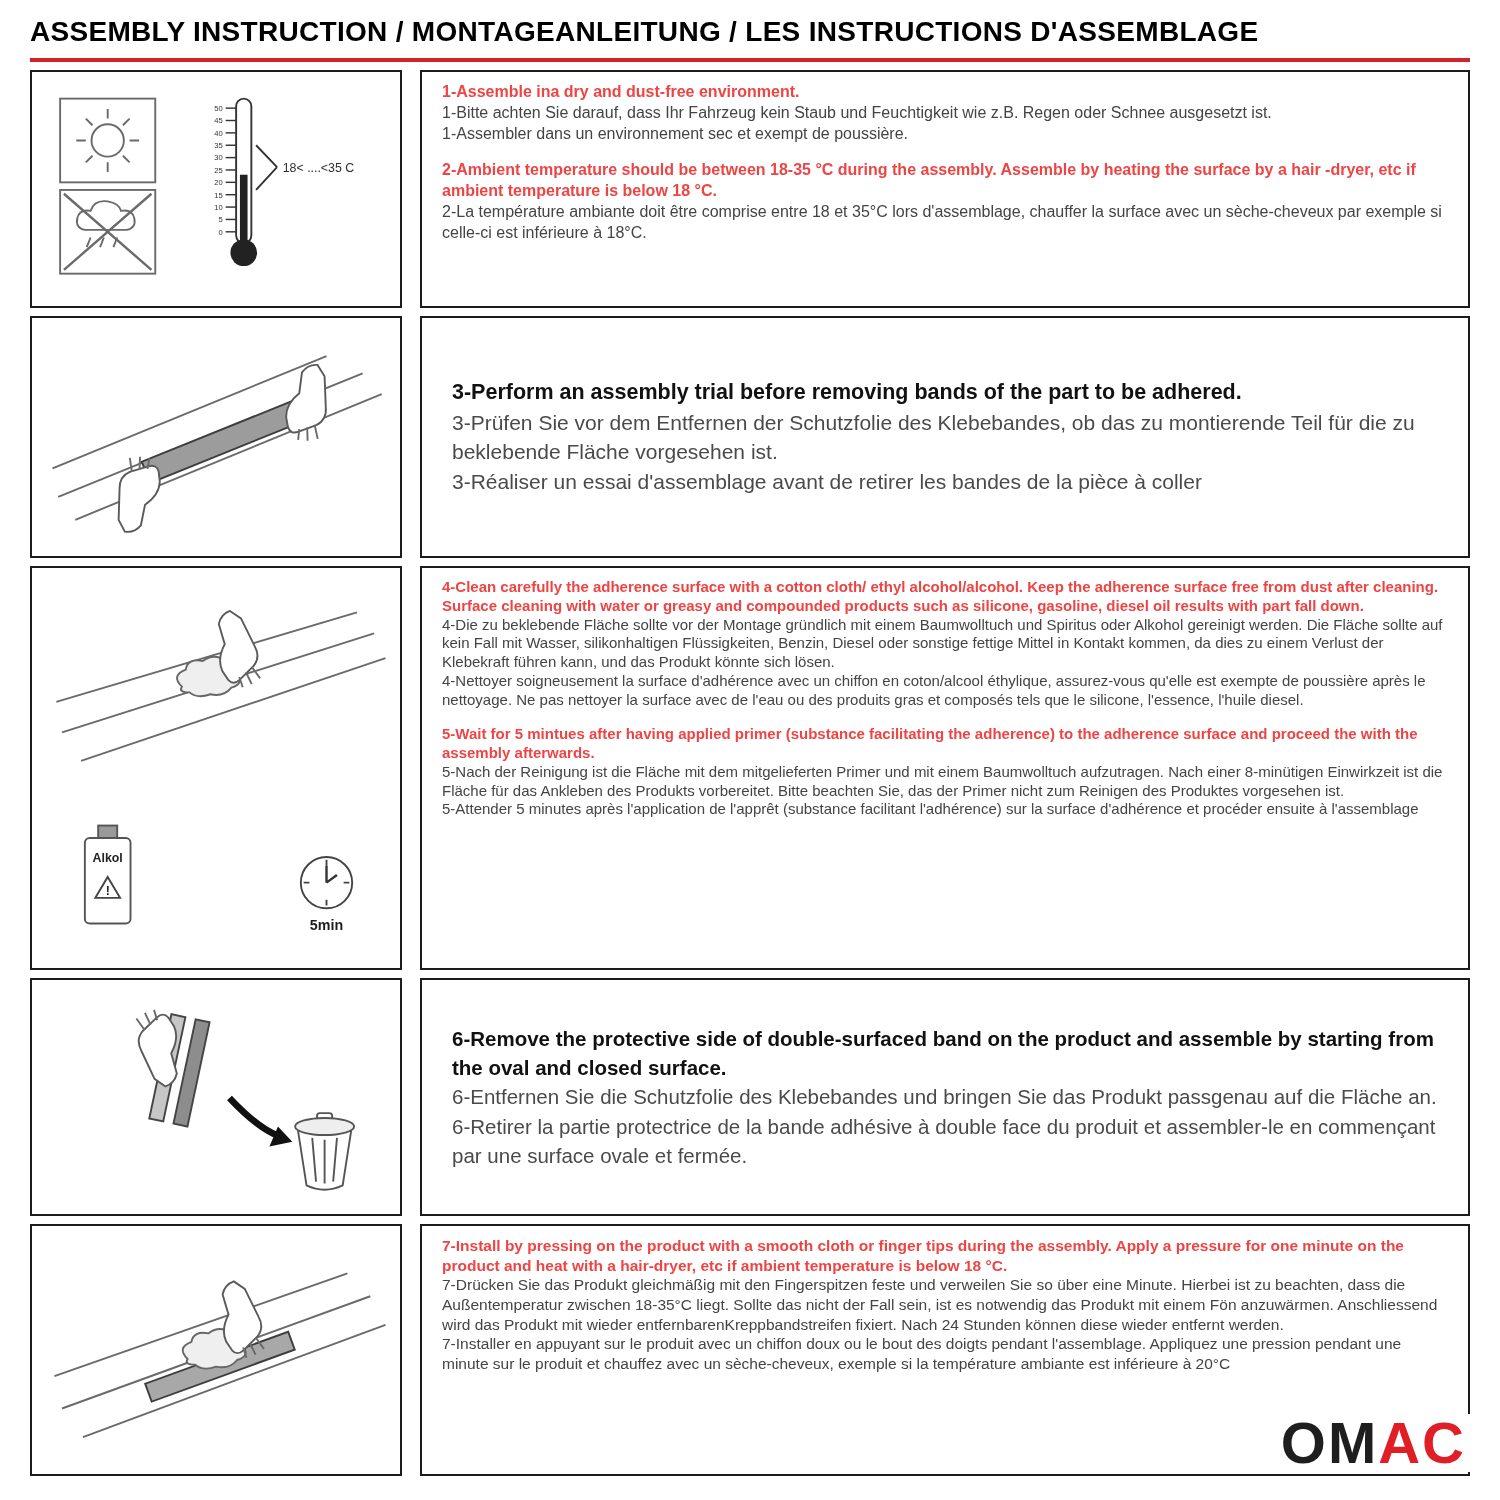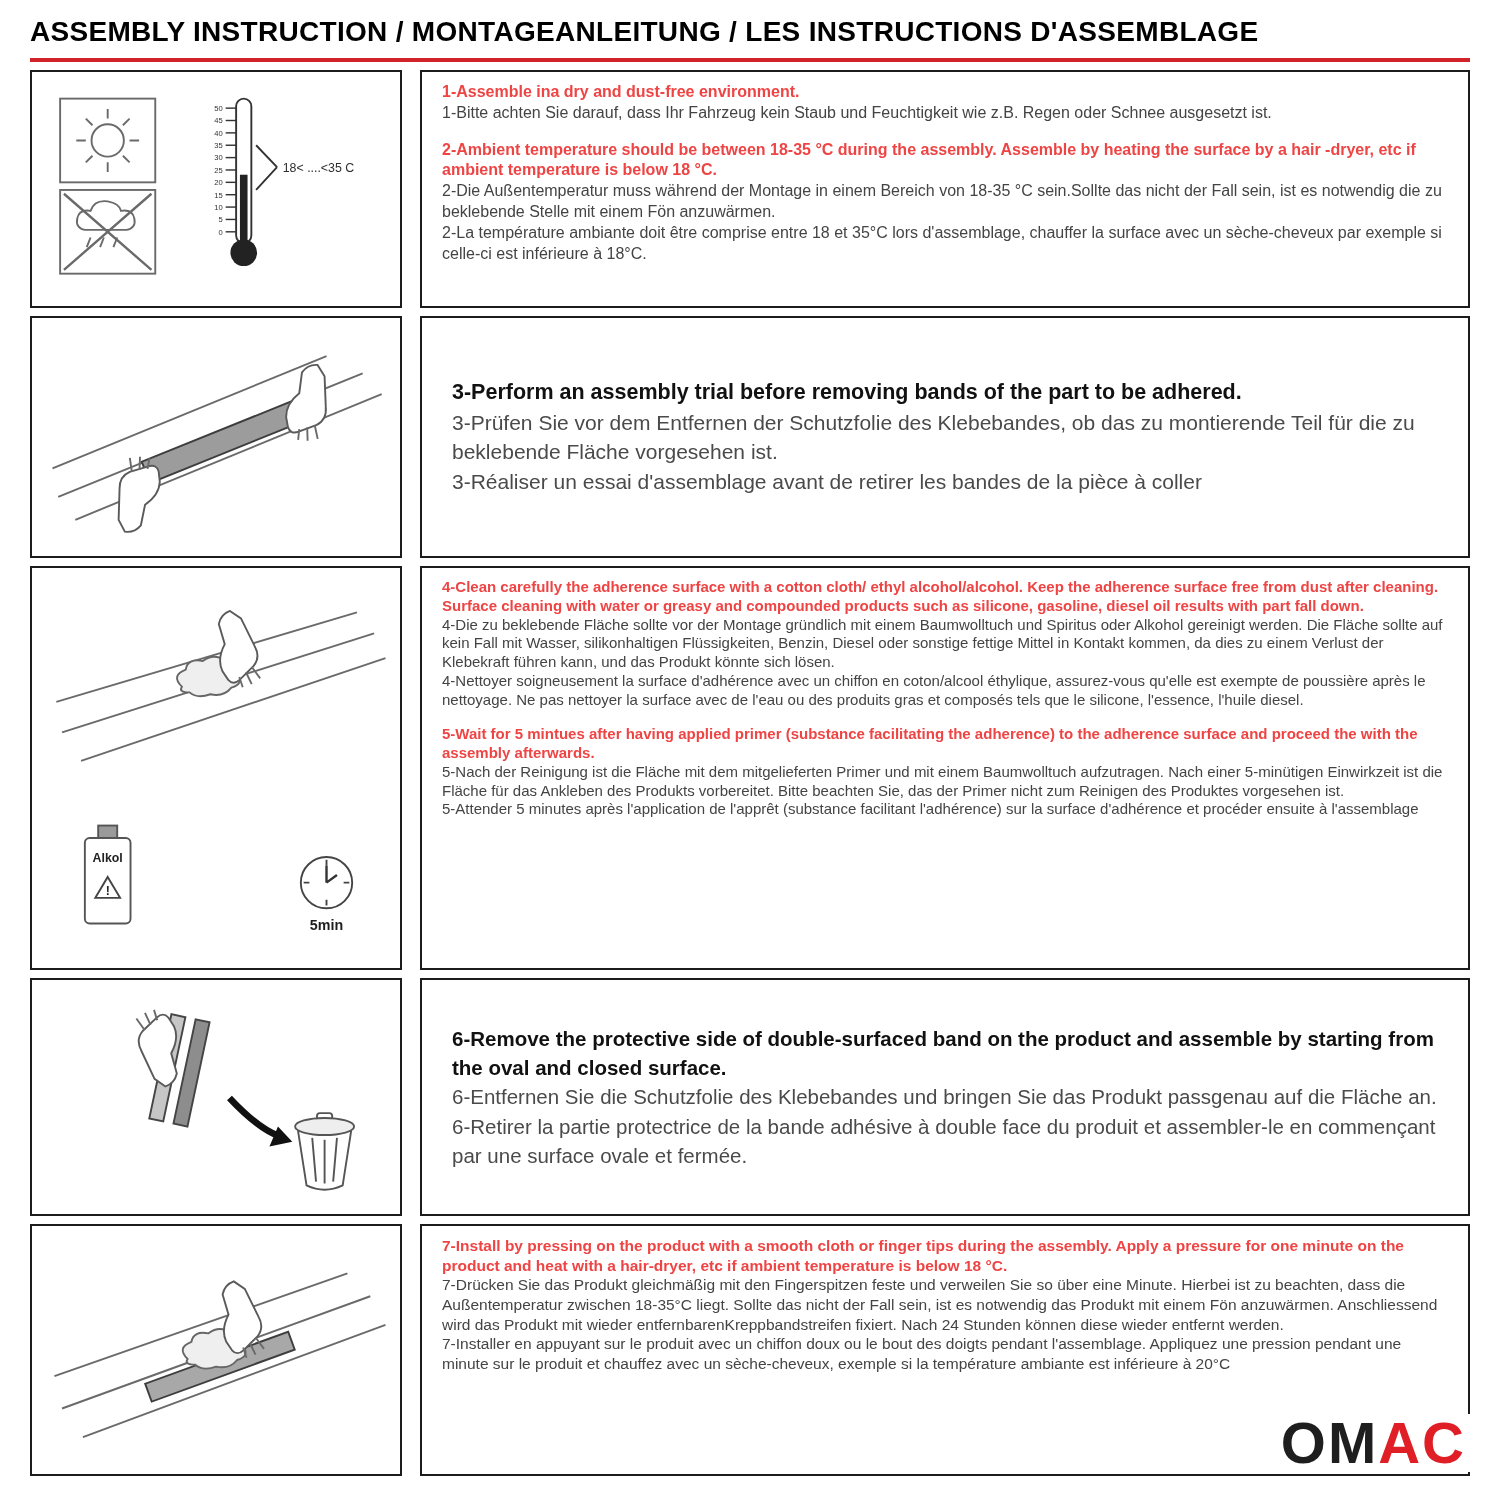--- a/index.html
+++ b/index.html
@@ -116,22 +116,22 @@
               <text x="189" y="163" text-anchor="end">0</text>
             </g>
           <path d="M224,69 L246,92 M224,116 L246,92" stroke="#333" stroke-width="2" fill="none"></path>
           <text x="252" y="97" class="illus-label">18&lt; ....&lt;35 C</text>
         </g>
       </svg>
     </div>
     <div class="text-box h-r1 t-r1">
         <p class="para bold">1-Assemble ina dry and dust-free environment.</p>
         <p class="para">1-Bitte achten Sie darauf, dass Ihr Fahrzeug kein Staub und Feuchtigkeit wie z.B. Regen oder Schnee ausgesetzt ist.</p>
+        <p class="para">1-Assembler dans un environnement sec et exempt de poussière.</p>
         <p class="para bold gap">2-Ambient temperature should be between 18-35 °C  during the assembly. Assemble by heating the surface by a hair -dryer, etc if ambient temperature is below 18 °C.</p>
-        <p class="para">2-Die Außentemperatur muss während der Montage in einem Bereich von 18-35 °C  sein.Sollte das nicht der Fall sein, ist es notwendig die zu beklebende Stelle mit einem Fön anzuwärmen.</p>
         <p class="para">2-La température ambiante doit être comprise entre 18 et 35°C lors d'assemblage, chauffer la surface avec un sèche-cheveux par exemple si celle-ci est inférieure à 18°C.</p>
       </div>
   </div>
 
   <div class="row">
     <div class="illus-box h-r2">
       <svg width="352" height="226" viewBox="0 0 370 230">
         <g class="line-art">
           <path d="M10,148 L298,30"></path>
           <path d="M16,178 L336,48"></path>
@@ -183,21 +183,21 @@
           <path d="M298,318 L298,300 M298,318 L309,310" stroke="#333" stroke-width="2.5" fill="none"></path>
           <text x="298" y="368" text-anchor="middle" class="illus-label-bold">5min</text>
         </g>
       </svg>
     </div>
     <div class="text-box h-r3 t-r3">
         <p class="para bold">4-Clean carefully the adherence surface with a cotton cloth/ ethyl alcohol/alcohol. Keep the adherence surface free from dust after cleaning. Surface cleaning with water or greasy and compounded products such as silicone, gasoline, diesel oil results with part fall down.</p>
         <p class="para">4-Die zu beklebende Fläche sollte vor der Montage gründlich mit einem Baumwolltuch und Spiritus oder Alkohol gereinigt werden. Die Fläche sollte auf kein Fall mit Wasser, silikonhaltigen Flüssigkeiten, Benzin, Diesel oder sonstige fettige Mittel in Kontakt kommen, da dies zu einem Verlust der Klebekraft führen kann, und das Produkt könnte sich lösen.</p>
         <p class="para">4-Nettoyer soigneusement la surface d'adhérence avec un chiffon en coton/alcool éthylique, assurez-vous qu'elle est exempte de poussière après le nettoyage. Ne pas nettoyer la surface avec de l'eau ou des produits gras et composés tels que le silicone, l'essence, l'huile diesel.</p>
         <p class="para bold gap">5-Wait for 5 mintues after having applied primer (substance facilitating the adherence) to the adherence surface and proceed the with the assembly afterwards.</p>
-        <p class="para">5-Nach der Reinigung ist die Fläche mit dem mitgelieferten Primer und mit einem Baumwolltuch aufzutragen. Nach einer 5-minütigen Einwirkzeit ist die Fläche für das Ankleben des Produkts vorbereitet. Bitte beachten Sie, das der Primer nicht zum Reinigen des Produktes vorgesehen ist.</p>
+        <p class="para">5-Nach der Reinigung ist die Fläche mit dem mitgelieferten Primer und mit einem Baumwolltuch aufzutragen. Nach einer 8-minütigen Einwirkzeit ist die Fläche für das Ankleben des Produkts vorbereitet. Bitte beachten Sie, das der Primer nicht zum Reinigen des Produktes vorgesehen ist.</p>
         <p class="para">5-Attender 5 minutes après l'application de l'apprêt (substance facilitant l'adhérence) sur la surface d'adhérence et procéder ensuite à l'assemblage</p>
       </div>
   </div>
 
   <div class="row">
     <div class="illus-box h-r4">
       <svg width="352" height="222" viewBox="0 0 370 230">
         <g transform="translate(135,28) rotate(12)">
           <rect x="0" y="0" width="15" height="112" fill="#c6c6c6" stroke="#444" stroke-width="2"></rect>
           <rect x="26" y="0" width="15" height="112" fill="#8d8d8d" stroke="#444" stroke-width="2"></rect>

